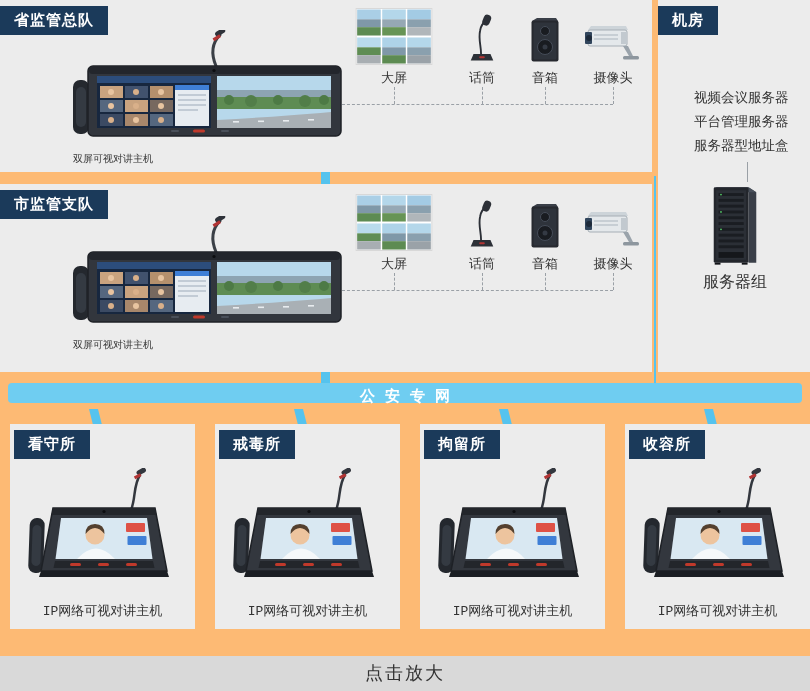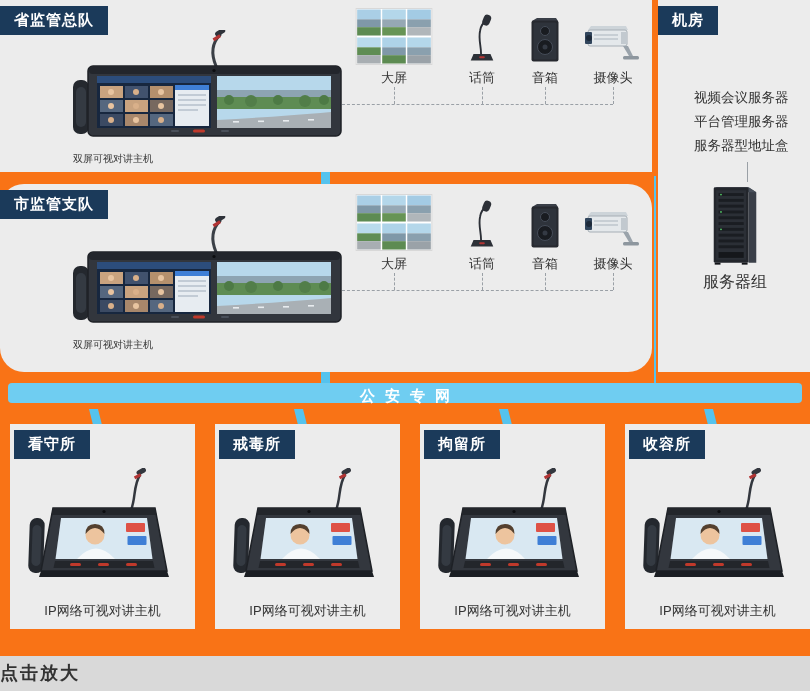--- a/index.html
+++ b/index.html
@@ -1,22 +1,22 @@
 <!DOCTYPE html>
 <html><head>
 <meta charset="utf-8">
 <style>
   html,body{margin:0;padding:0;background:#fff;}
   #canvas{
-    position:relative;width:810px;height:691px;background:#f97316;overflow:hidden;
+    position:relative;width:810px;height:691px;background:#fdba74;overflow:hidden;
     font-family:"Liberation Sans","DejaVu Sans",sans-serif;
   }
   .panel{position:absolute;background:#ececec;}
   .prov{left:0;top:0;width:652px;height:172px;}
-  .muni{left:0;top:184px;width:652px;height:188px;border-radius:24px;}
+  .muni{left:0;top:184px;width:652px;height:188px;}
   .machine{left:658px;top:0;width:152px;height:372px;}
   .sec-header{
     position:absolute;background:#1b3a5a;color:#fff;font-size:15px;font-weight:bold;
     padding:5px 14px;letter-spacing:1px;white-space:nowrap;
   }
   .abs{position:absolute;display:block;}
   .dev-label{position:absolute;font-size:10px;color:#333;}
   .p-label{position:absolute;width:60px;text-align:center;font-size:13px;color:#333;}
   .dash-h{position:absolute;border-top:1px dashed #9aa0a6;height:0;}
   .dash-v{position:absolute;border-left:1px dashed #9aa0a6;width:0;}
@@ -26,24 +26,24 @@
   .net-stub{position:absolute;width:9px;background:#55c3ee;}
   .slant{transform:skewX(14deg);}
   .net-vline{position:absolute;left:654px;top:176px;width:2px;height:207px;background:#55c3ee;}
   .network-bar{
     position:absolute;left:8px;top:383px;width:794px;height:20px;background:#6fcdf1;border-radius:4px;
     text-align:center;line-height:26px;color:#fff;font-weight:bold;font-size:15px;letter-spacing:10px;text-indent:10px;
   }
   .station{position:absolute;top:424px;width:185px;height:205px;background:#ececec;}
   .station .sec-header{left:4px;top:6px;}
   .station .phone{position:absolute;left:18px;top:44px;width:150px;height:122px;}
-  .station-label{position:absolute;left:0;top:178px;width:100%;text-align:center;font-size:13px;color:#333;}
+  .station-label{position:absolute;left:0;top:178px;width:100%;text-align:center;font-size:13px;color:#333;font-family:Liberation Mono, monospace;}
   .footer{
     position:absolute;left:0;top:656px;width:810px;height:35px;background:#d9d9d9;
-    text-align:left;line-height:35px;font-size:18px;color:#333;font-weight:bold;letter-spacing:2px;
+    text-align:center;line-height:35px;font-size:18px;color:#333;font-weight:normal;letter-spacing:2px;
   }
 </style>
 </head>
 <body>
 
 <div id="canvas">
 
   <svg style="position:absolute;width:0;height:0" aria-hidden="true">
     <defs>
       <symbol id="sym-console" viewBox="0 0 270 120">

